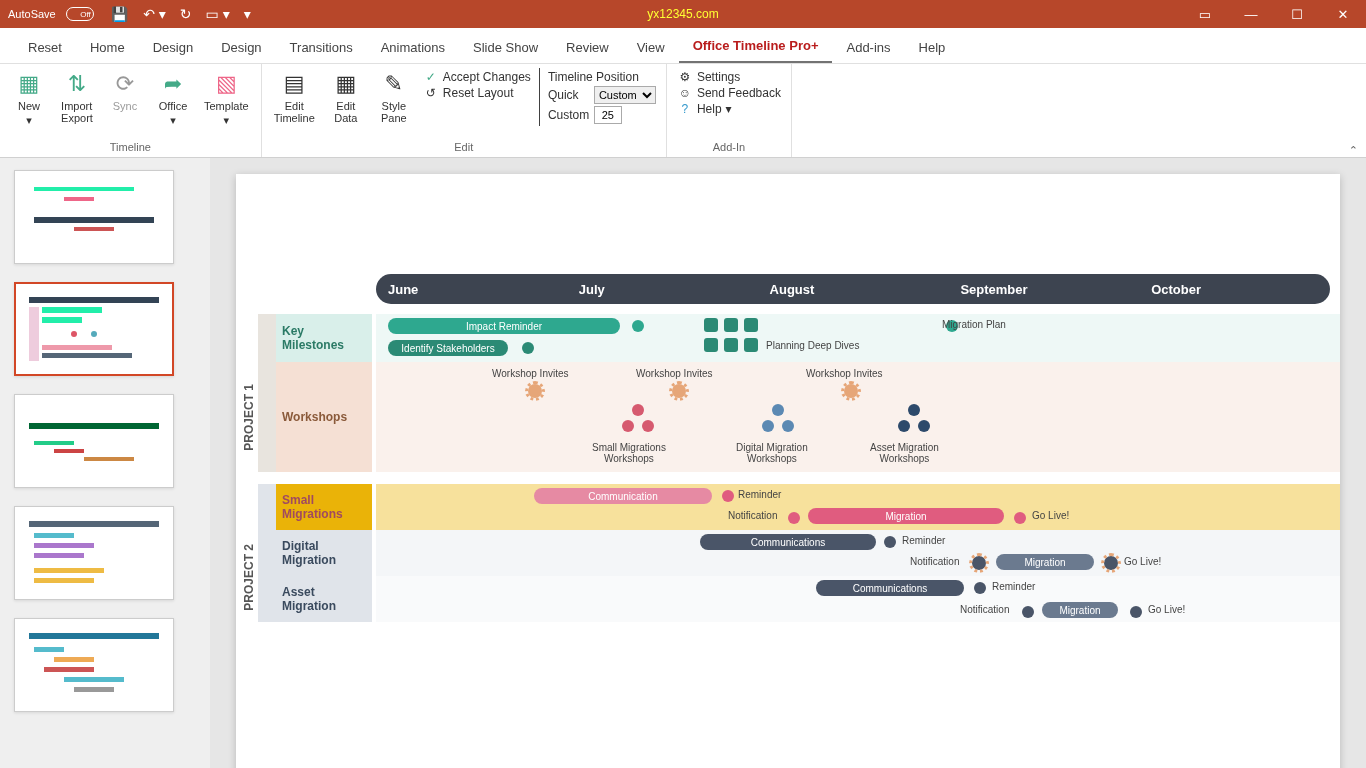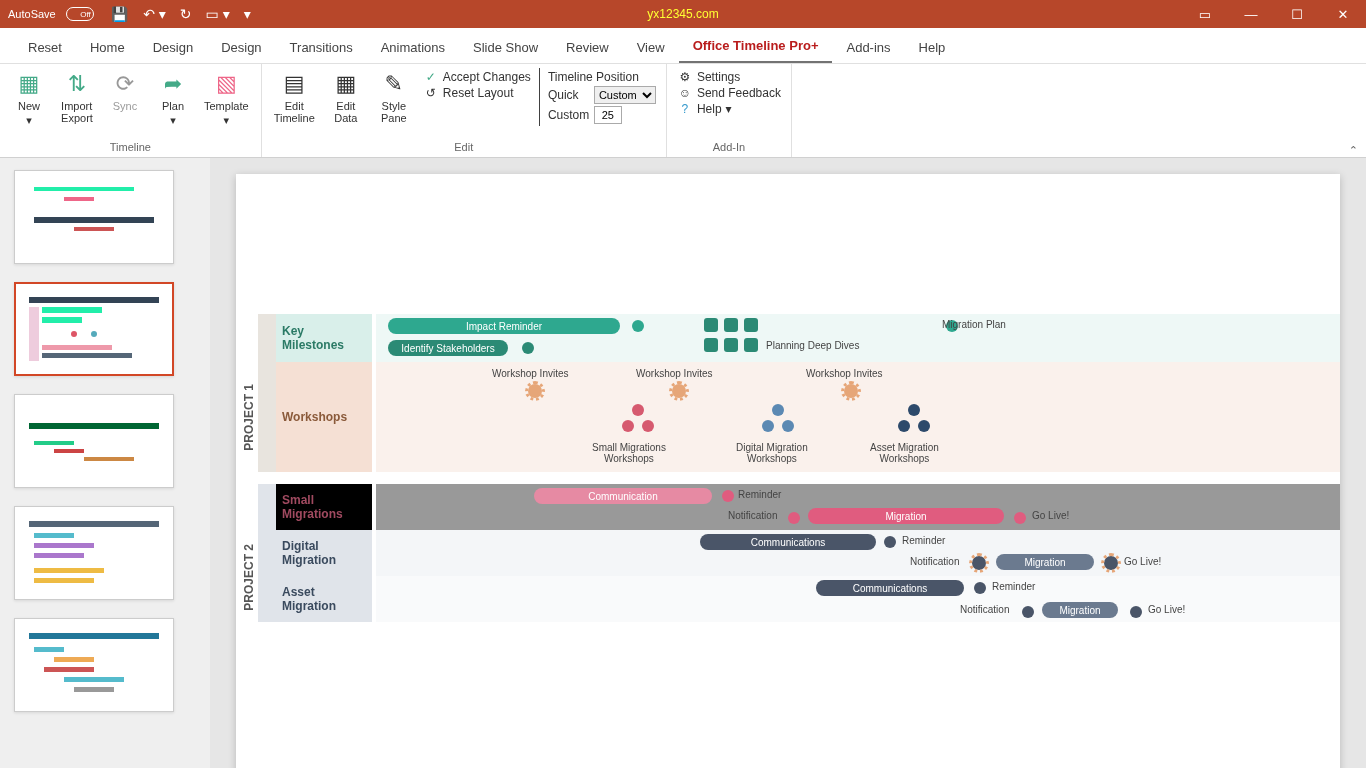--- a/index.html
+++ b/index.html
@@ -59,21 +59,21 @@
 .tri-group .d1 { position: absolute; left: 18px; top: 0; width: 12px; height: 12px; border-radius: 50%; }
 .tri-group .d2 { position: absolute; left: 8px; top: 16px; width: 12px; height: 12px; border-radius: 50%; }
 .tri-group .d3 { position: absolute; left: 28px; top: 16px; width: 12px; height: 12px; border-radius: 50%; }
 
 
 .c-teal { background: #2ea88f; }
 .c-teal-d { background: #2b8a75; }
 .c-teal-bg { background: #d9efea; }
 .c-peach-bg { background: #f5e0d4; }
 .c-pink { background: #e05c7f; }
-.c-pink-bg { background: #000000; }
+.c-pink-bg { background: #eab308; }
 .c-pink-bar { background: #e68aa3; justify-content: center; }
 .c-navy { background: #4a5568; }
 .c-navy-bg { background: #e0e4ea; }
 .c-slate { background: #6b7a8f; }
 .c-blue { background: #5b89b3; }
 .c-red { background: #d65a6f; }
 .c-dblue { background: #2d4a6b; }
 </style>
 </head>
 <body>
@@ -126,21 +126,21 @@
           <span class="ic" style="color:#4a8">⇅</span>
           <span style="white-space:pre;text-align:left">Import
 Export</span>
         </div>
       <div class="rbtn-big" style="opacity:0.5">
           <span class="ic">⟳</span>
           <span>Sync</span>
         </div>
       <div class="rbtn-big">
           <span class="ic" style="color:#4a8">➦</span>
-          <span>Plan</span>
+          <span>Office</span>
           <span>▾</span>
         </div>
       <div class="rbtn-big">
           <span class="ic" style="color:#e68">▧</span>
           <span>Template</span>
           <span>▾</span>
         </div>
     </div>
     <div class="g-label">Timeline</div>
   </div>
@@ -259,20 +259,27 @@
           <rect x="20" y="42" width="50" height="5" fill="#c55"></rect>
           <rect x="40" y="52" width="60" height="5" fill="#5bc"></rect>
           <rect x="50" y="62" width="40" height="5" fill="#999"></rect>
         </svg>
       </div>
   </div>
 
   <div class="canvas-wrap">
     <div class="slide">
 
+      <div class="timeline-header" style="left:140px;right:10px;">
+        <span>June</span>
+        <span>July</span>
+        <span>August</span>
+        <span>September</span>
+        <span>October</span>
+      </div>
 
       <div class="proj-label" style="left:6px;top:210px">PROJECT 1</div>
       <div class="proj-label" style="left:6px;top:370px">PROJECT 2</div>
 
       <div class="row-group" style="left:0;right:0;top:140px;height:48px">
         <div class="row-head c-teal-bg" style="height:48px;color:#2b7a66;left:40px">
             <span style="white-space:pre">Key
 Milestones</span>
           </div>
         <div class="row-body c-teal-bg" style="height:48px;opacity:0.45;left:140px"></div>

